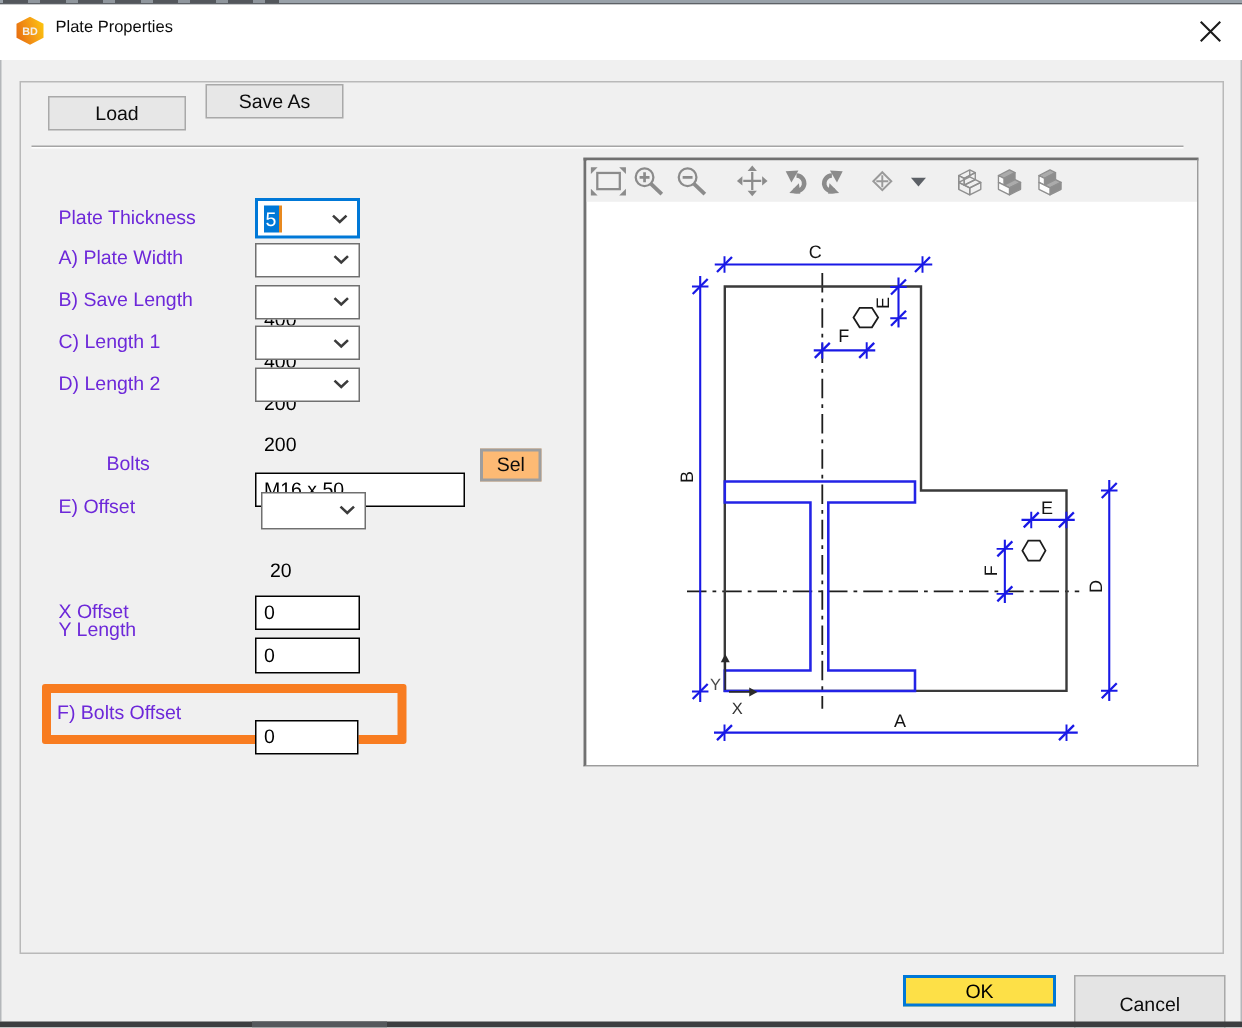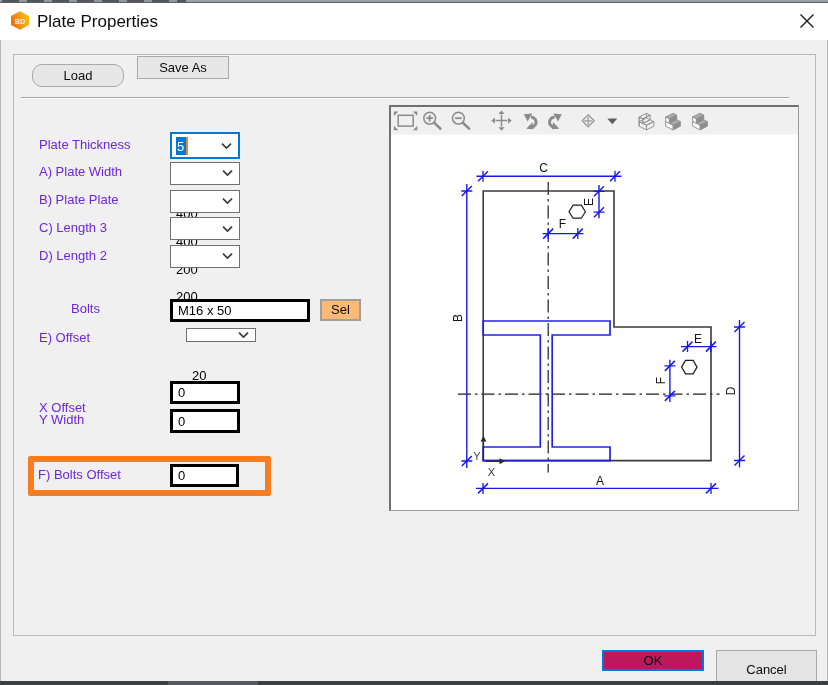--- a/index.html
+++ b/index.html
@@ -3,39 +3,39 @@
 <meta charset="utf-8">
 <style>
   * { margin:0; padding:0; box-sizing:border-box; }
   html,body { width:828px; height:685px; overflow:hidden; }
   body { font-family:"Liberation Sans", sans-serif; background:#f0f0f0; position:relative; }
   .abs { position:absolute; }
   .topstrip { left:0; top:0; width:828px; height:3px; background:#99a1a9; }
   .topdash { top:0; height:2px; background:repeating-linear-gradient(90deg,#53575c 0 17px,#8f969d 17px 25px); }
   .topline { left:0; top:2px; width:828px; height:1px; background:#5d6166; }
   .titlebar { left:0; top:3px; width:828px; height:37px; background:#ffffff; }
-  .title { left:37px; top:12px; font-size:17px; color:#0c0c0c; }
+  .title { left:37px; top:12px; font-size:11px; color:#0c0c0c; }
   .body { left:0; top:40px; width:828px; height:641px; background:#f0f0f0;
           border-left:1px solid #b4b7ba; border-right:1px solid #b4b7ba; }
   .groupbox { left:13px; top:54px; width:803px; height:582px; border:1px solid #b9b9b9; }
   .btn { background:#e7e7e7; border:1px solid #a9a9a9; font-size:13px; color:#0c0c0c;
          display:flex; align-items:center; justify-content:center; }
   .sep { left:21px; top:97px; width:768px; height:2px;
          background:linear-gradient(#a5a5a5 1px, #ffffff 1px); }
   .lbl { font-size:13px; color:#6d28d9; white-space:nowrap; }
   .combo { background:#fff; border:1px solid #707070; }
   .combo .val { position:absolute; left:5px; top:50%; transform:translateY(-50%); font-size:13px; color:#000;margin-top:40px; }
-  .tbox { background:#fff; border:3px solid #000000; font-size:13px; color:#000; }
+  .tbox { background:#fff; border:1px solid #000000; font-size:13px; color:#000;margin-top:16px; }
   .tbox span { position:absolute; left:5px; top:50%; transform:translateY(-50%); }
   .chev { position:absolute; right:6px; top:50%; transform:translateY(-50%); }
   .orange { left:28px; top:456px; width:243px; height:40px; border:6px solid #f87c20; border-radius:2px; }
   .panel { left:389px; top:105px; width:410px; height:406px; background:#fff;
            border-top:2px solid #707070; border-left:2px solid #717171;
            border-right:1px solid #9c9c9c; border-bottom:1px solid #9c9c9c; }
-  .okbtn { left:602px; top:650px; width:102px; height:21px; background:#be185d;
+  .okbtn { left:602px; top:650px; width:102px; height:21px; background:#fde047;
            border:2px solid #0078d7; font-size:13px; display:flex; align-items:center; justify-content:center;text-align:center; }
   .bottomstrip { left:0; top:680.5px; width:828px; height:4.5px; background:#3c3d3f; }
 </style>
 </head>
 <body>
   <div class="abs topstrip"></div>
   <div class="abs topdash" style="left:2px; width:184px;"></div>
   <div class="abs topline"></div>
   <div class="abs titlebar"></div>
 
@@ -50,33 +50,33 @@
     <polygon points="10,0.2 19,4.9 19,14.1 10,18.8 1,14.1 1,4.9" fill="url(#hexg)"></polygon>
     <text x="10" y="12.6" font-size="7.2" font-weight="bold" fill="#f4efe9" text-anchor="middle" font-family="Liberation Sans, sans-serif">BD</text>
   </svg>
   <div class="abs title">Plate Properties</div>
   <svg class="abs" style="left:799px; top:13px;" width="16" height="16" viewBox="0 0 16 16">
     <path d="M1.5,1.5 L14.5,14.5 M14.5,1.5 L1.5,14.5" stroke="#1a1a1a" stroke-width="1.4" fill="none"></path>
   </svg>
 
   <div class="abs body"></div>
   <div class="abs groupbox"></div>
-  <div class="abs btn" style="left:32px; top:64px; width:92px; height:23px;border-radius:10px;">Load</div>
+  <div class="abs btn" style="left:32px; top:64px; width:92px; height:23px;">Load</div>
   <div class="abs btn" style="left:137px; top:56px; width:92px; height:23px;">Save As</div>
   <div class="abs sep"></div>
 
   <div class="abs lbl" style="left:39px; top:136.5px;">Plate Thickness</div>
   <div class="abs lbl" style="left:39px; top:164px;">A) Plate Width</div>
-  <div class="abs lbl" style="left:39px; top:192px;">B) Plate Plate</div>
-  <div class="abs lbl" style="left:39px; top:219.5px;">C) Length 3</div>
+  <div class="abs lbl" style="left:39px; top:192px;">B) Save Length</div>
+  <div class="abs lbl" style="left:39px; top:219.5px;">C) Length 1</div>
   <div class="abs lbl" style="left:39px; top:247.5px;">D) Length 2</div>
   <div class="abs lbl" style="left:39px; top:301px;margin-left:32px;">Bolts</div>
   <div class="abs lbl" style="left:39px; top:330px;">E) Offset</div>
   <div class="abs lbl" style="left:39px; top:400px;">X Offset</div>
-  <div class="abs lbl" style="left:39px; top:411.5px;">Y Width</div>
+  <div class="abs lbl" style="left:39px; top:411.5px;">Y Length</div>
   <div class="abs lbl" style="left:38px; top:467px;text-align:right;">F) Bolts Offset</div>
 
   <div class="abs combo" style="left:170px; top:132px; width:70px; height:27px; border:2px solid #0078d7;">
     <span style="position:absolute; left:4px; top:3px; width:10px; height:18px; background:#0078d7;"></span>
     <span style="position:absolute; left:14px; top:3px; width:2px; height:18px; background:#e8891f;"></span>
     <span style="position:absolute; left:5px; top:50%; transform:translateY(-50%); font-size:13px; color:#fff;">5</span>
     <svg class="chev" width="11" height="7" viewBox="0 0 11 7">
       <path d="M1,1.2 L5.5,5.5 L10,1.2" stroke="#3c3c3c" stroke-width="1.7" fill="none"></path>
     </svg>
   </div>
@@ -102,21 +102,21 @@
     <span class="val">200</span>
     <svg class="chev" width="11" height="7" viewBox="0 0 11 7">
       <path d="M1,1.2 L5.5,5.5 L10,1.2" stroke="#3c3c3c" stroke-width="1.7" fill="none"></path>
     </svg>
   </div>
 
   <div class="abs tbox" style="left:170px; top:298.5px; width:140px; height:23px;">
     <span>M16 x 50</span>
   </div>
   <div class="abs btn" style="left:320px; top:298.5px; width:41px; height:22.5px; border:2px solid #9e9e9e; background:#fdba74;">Sel</div>
-  <div class="abs combo" style="left:186px; top:327.5px; width:70px; height:14px;">
+  <div class="abs combo" style="left:174px; top:327.5px; width:70px; height:25px;">
     <span class="val">20</span>
     <svg class="chev" width="11" height="7" viewBox="0 0 11 7">
       <path d="M1,1.2 L5.5,5.5 L10,1.2" stroke="#3c3c3c" stroke-width="1.7" fill="none"></path>
     </svg>
   </div>
   <div class="abs tbox" style="left:170px; top:380.5px; width:70px; height:23.5px;">
     <span>0</span>
   </div>
   <div class="abs tbox" style="left:170px; top:408.5px; width:70px; height:24px;">
     <span>0</span>

